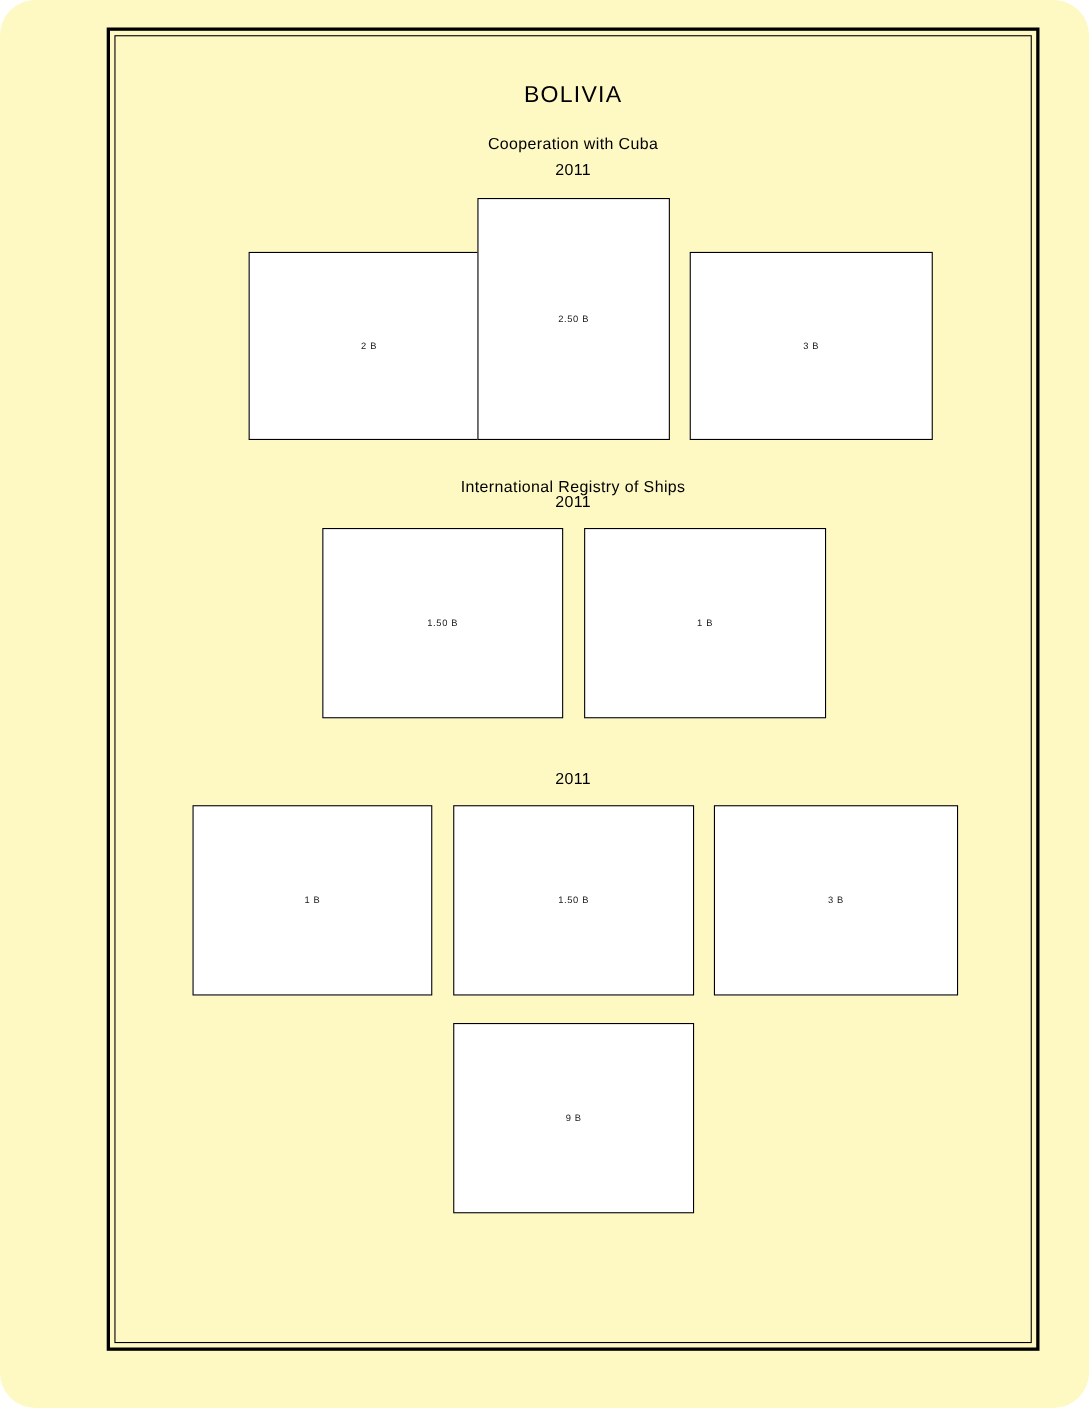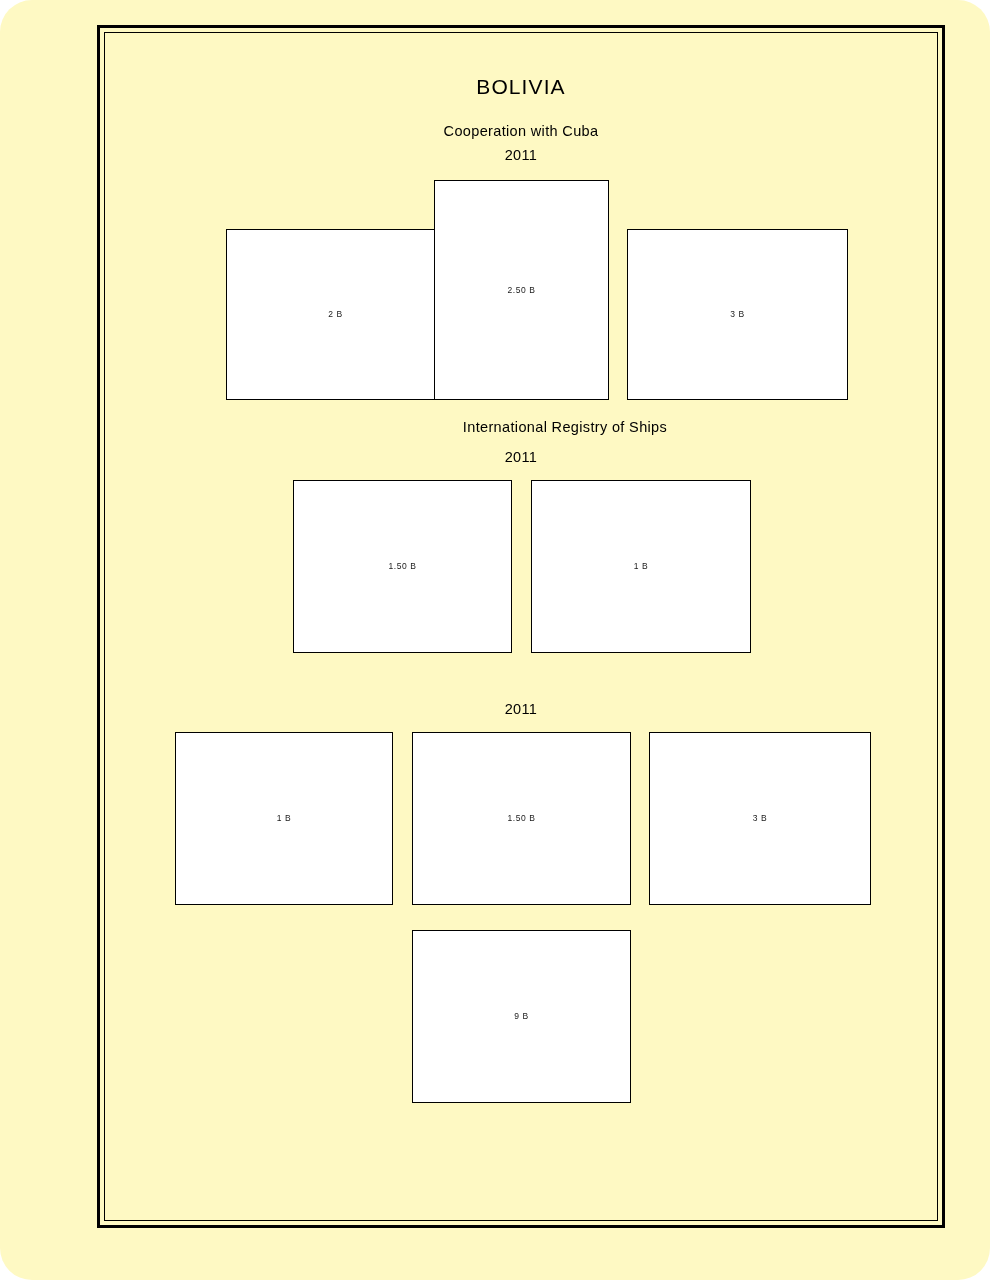--- a/index.html
+++ b/index.html
@@ -126,21 +126,21 @@
     </div>
 
     <div class="stamp" style="left:330px; top:148px; width:175px; height:220px;">
       <span class="stamp-denom">2.50 B</span>
     </div>
 
     <div class="stamp" style="left:523px; top:197px; width:221px; height:171px;">
       <span class="stamp-denom">3 B</span>
     </div>
 
-    <div class="section-title" style="top:388px;margin-left:44px;">International Registry of Ships</div>
+    <div class="section-title" style="top:404px;">International Registry of Ships</div>
     <div class="section-year" style="top:418px;">2011</div>
 
     <div class="stamp" style="left:189px; top:448px; width:219px; height:173px;">
       <span class="stamp-denom">1.50 B</span>
     </div>
 
     <div class="stamp" style="left:427px; top:448px; width:220px; height:173px;">
       <span class="stamp-denom">1 B</span>
     </div>
 

